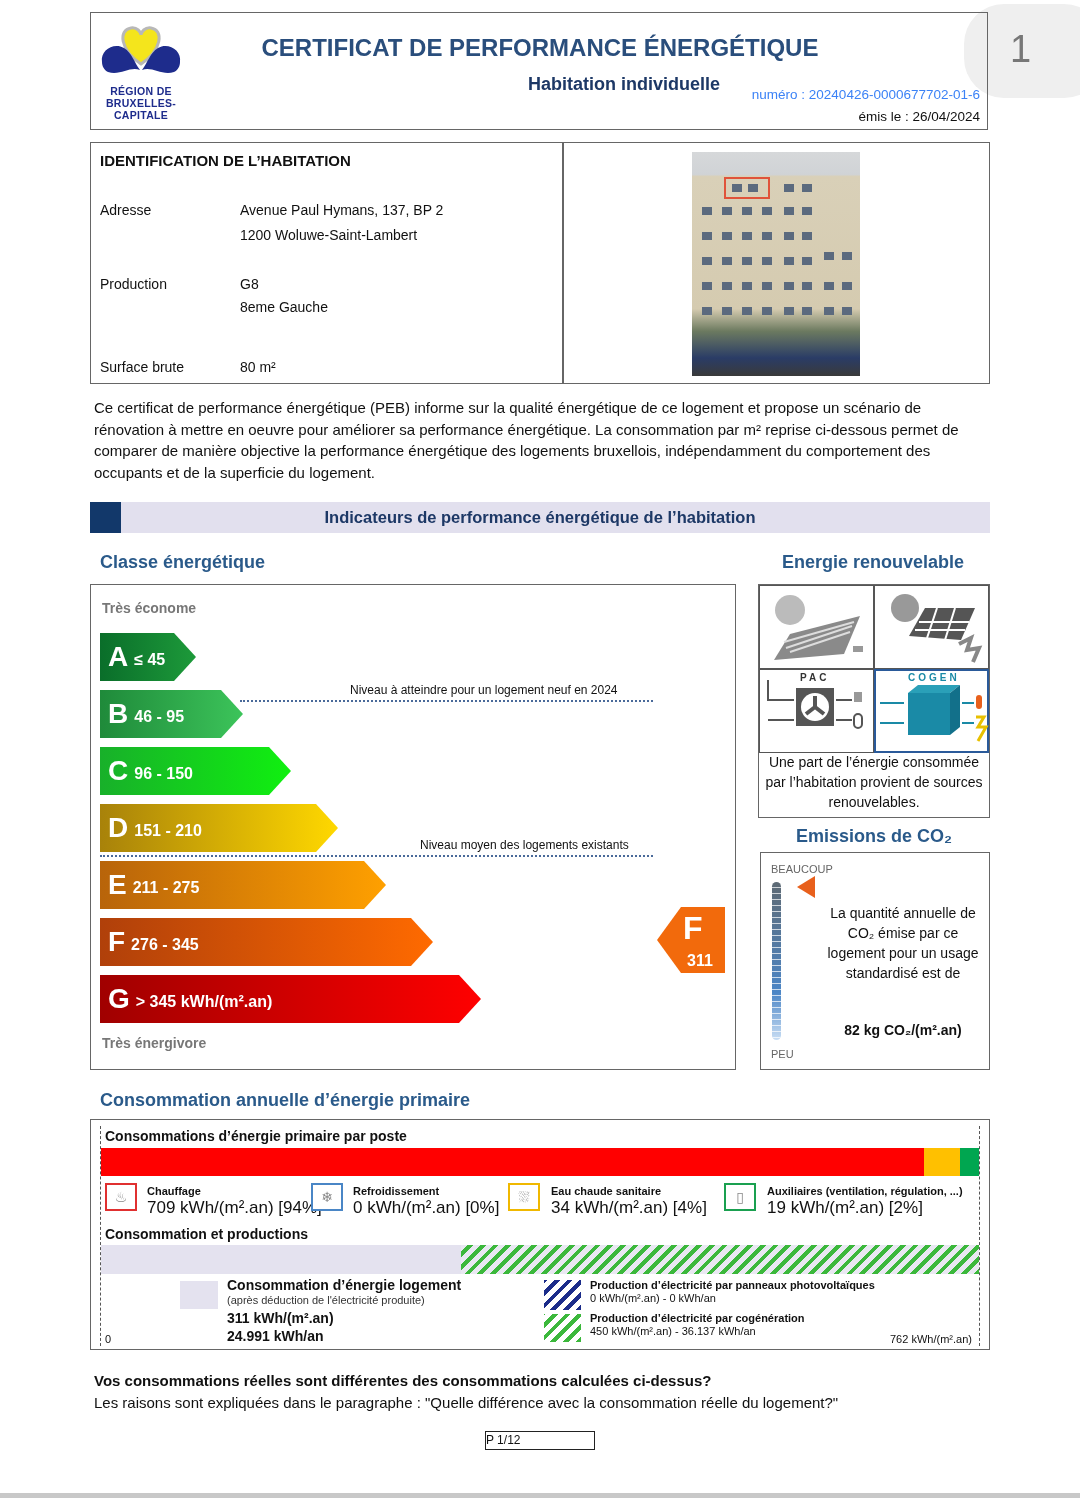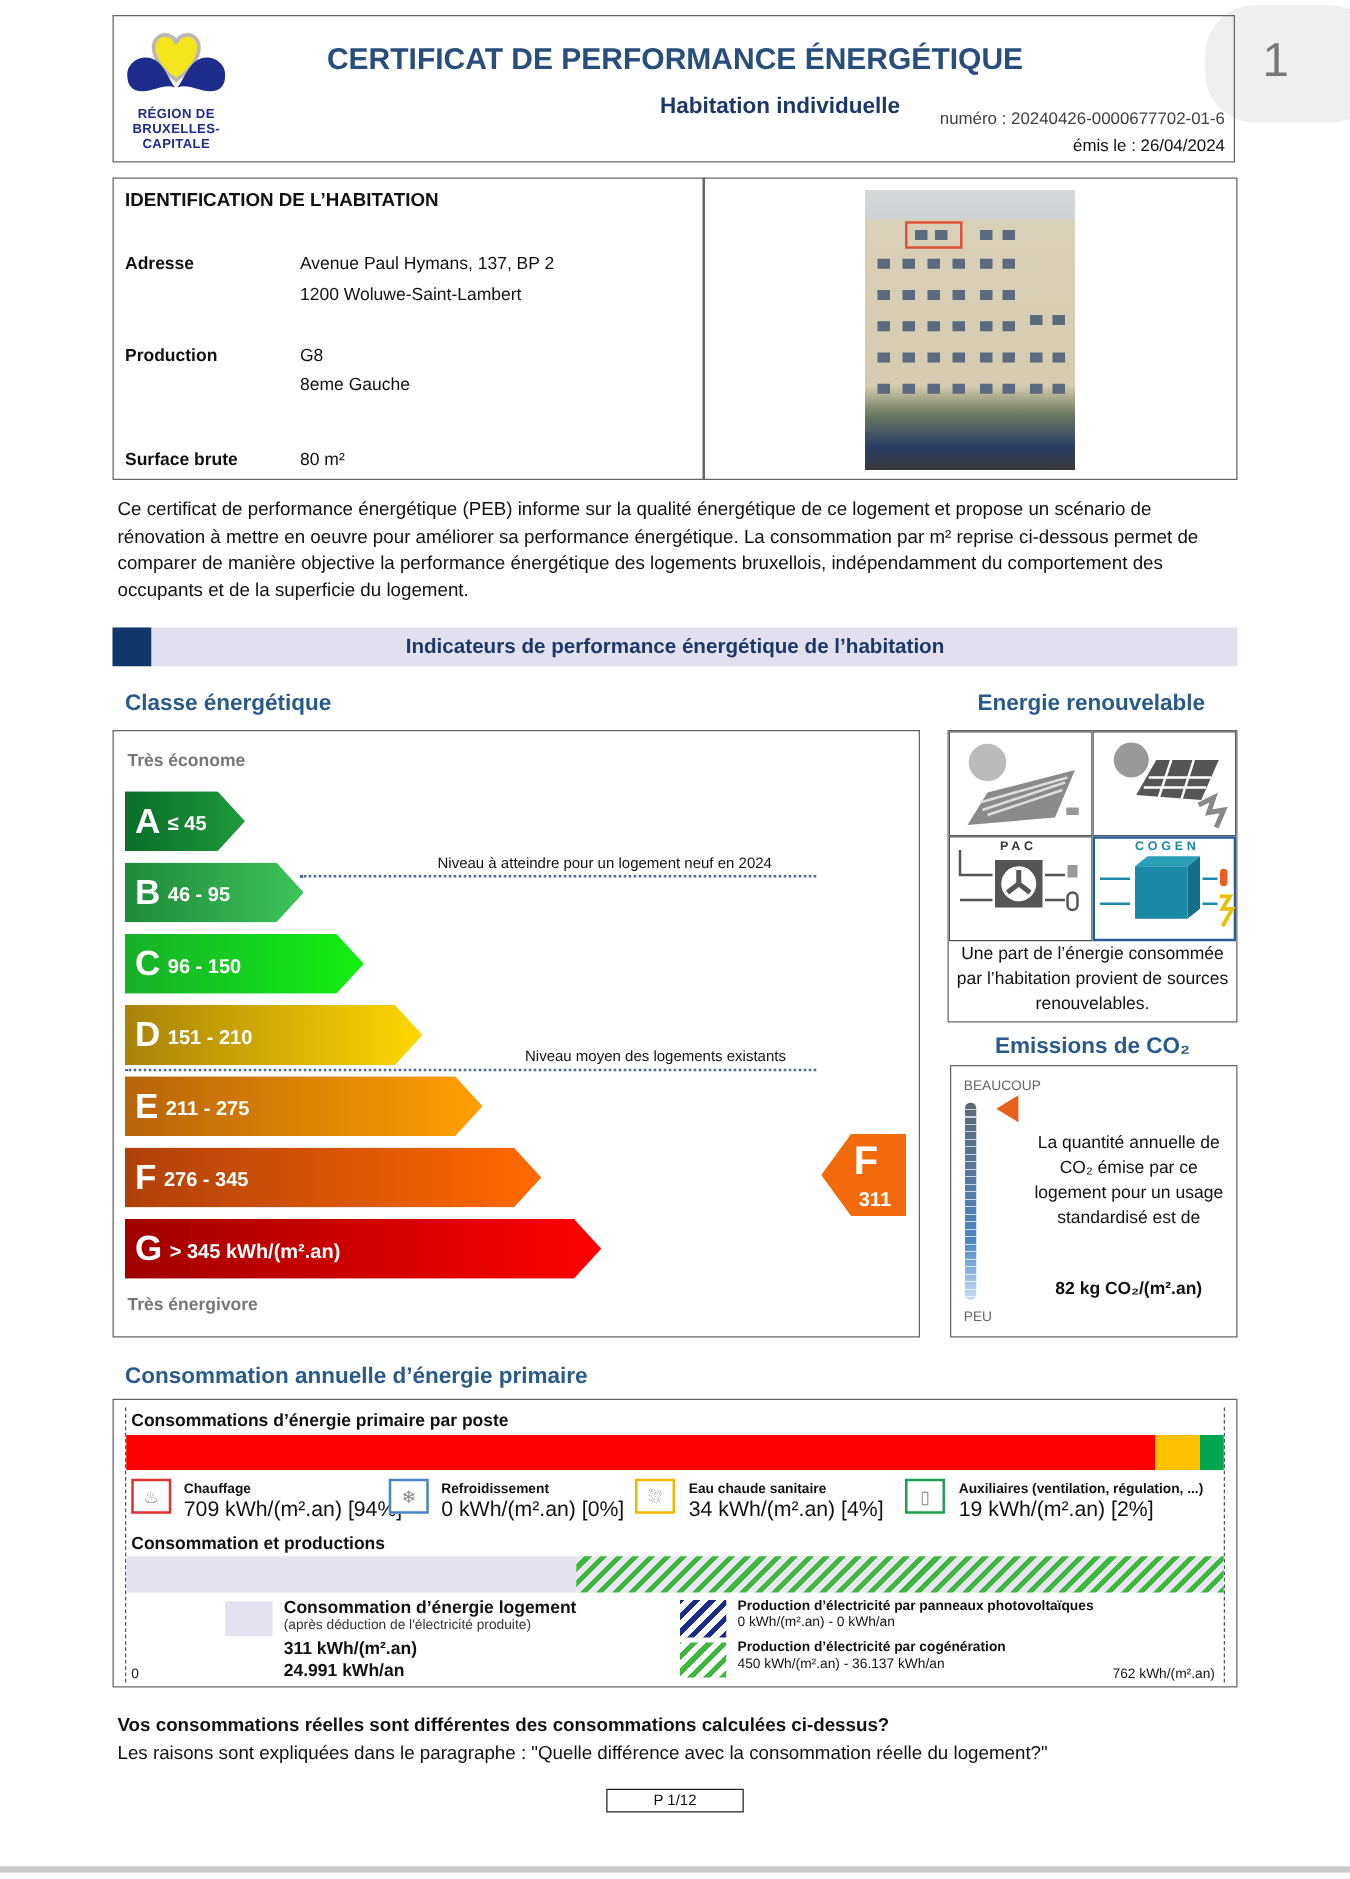--- a/index.html
+++ b/index.html
@@ -2,29 +2,29 @@
 <html><head>
 <meta charset="utf-8">
 <style>
   * { box-sizing: border-box; margin: 0; padding: 0; }
   body { width: 1080px; height: 1503px; background: #ffffff; font-family: "Liberation Sans", sans-serif; color: #111; position: relative; overflow: hidden; }
   .abs { position: absolute; }
   .header-box { left: 90px; top: 12px; width: 898px; height: 118px; border: 1.5px solid #666; }
   .logo-text { left: 104px; top: 85px; width: 74px; text-align: center; font-size: 10.5px; font-weight: bold; color: #1e2c8c; line-height: 12px; letter-spacing: 0.3px; }
   .title { left: 200px; top: 34px; width: 680px; text-align: center; font-size: 24px; font-weight: bold; color: #2a4e7c; }
   .subtitle { left: 360px; top: 74px; width: 360px; text-align: right; font-size: 18px; font-weight: bold; color: #1d3866; }
-  .numero { right: 100px; top: 87px; font-size: 13.5px; color: #404040; text-align: right; }
+  .numero { right: 100px; top: 87px; font-size: 13.5px; color: #3b82f6; text-align: right; }
   .emis { right: 100px; top: 109px; font-size: 13.5px; color: #111; text-align: right; }
   .page-badge { left: 964px; top: 4px; width: 140px; height: 94px; border-radius: 40px; background: #efefef; }
   .page-badge-num { left: 1010px; top: 28px; font-size: 38px; color: #777; }
 
   .ident-box { left: 90px; top: 142px; width: 900px; height: 242px; border: 1.5px solid #666; }
   .ident-divider { left: 562px; top: 142px; width: 1.5px; height: 242px; background: #666; }
   .ident-title { left: 100px; top: 152px; font-size: 15px; font-weight: bold; }
-  .lbl { left: 100px; font-size: 14px; font-weight: bold; }
+  .lbl { left: 100px; font-size: 14px; font-weight: normal; }
   .val { left: 240px; font-size: 14px; }
   .photo { left: 692px; top: 152px; width: 168px; height: 224px; background: linear-gradient(#d6d8da 0%, #d0d3d6 10%, #d9d0b8 11%, #d5cbb0 70%, #6c7a60 80%, #2a3c66 92%, #3a3a3a 100%); overflow: hidden; }
   .photo .win { position: absolute; width: 10px; height: 8px; background: #5b6a7e; }
   .photo .marker { position: absolute; left: 32px; top: 25px; width: 46px; height: 22px; border: 2px solid #e0533a; }
 
   .intro { left: 94px; top: 397px; width: 890px; font-size: 15px; line-height: 21.5px; color: #111; }
 
   .ind-bar { left: 90px; top: 502px; width: 900px; height: 31px; background: #e2e0ee; }
   .ind-bar-square { left: 90px; top: 502px; width: 31px; height: 31px; background: #12386a; }
   .ind-bar-text { left: 90px; top: 508px; width: 900px; text-align: center; font-size: 16.5px; font-weight: bold; color: #1d3866; }
@@ -60,21 +60,21 @@
   .bar-seg { position: absolute; top: 1148px; height: 28px; }
   .leg-icon { position: absolute; width: 32px; height: 28px; border: 2px solid; background: #fff; display: flex; align-items: center; justify-content: center; font-size: 14px; color: #888; }
   .leg-title { position: absolute; font-size: 11px; font-weight: bold; }
   .leg-val { position: absolute; font-size: 17px; }
   .stripes-green { background: repeating-linear-gradient(-45deg, #3cb83c 0 4px, #e9e8f2 4px 9px); }
   .stripes-blue { background: repeating-linear-gradient(-45deg, #1b2c8a 0 4px, #fff 4px 9px); }
   .stripes-green-w { background: repeating-linear-gradient(-45deg, #3cb83c 0 4px, #fff 4px 9px); }
 
   .question { left: 94px; top: 1372px; font-size: 15px; font-weight: bold; }
   .answer { left: 94px; top: 1394px; font-size: 15px; }
-  .page-box { left: 485px; top: 1431px; width: 110px; height: 19px; border: 1.5px solid #222; text-align: center; font-size: 12px; line-height: 16px; }
+  .page-box { left: 485px; top: 1431px; width: 110px; height: 19px; border: 1.5px solid #222; text-align: left; font-size: 12px; line-height: 16px; }
   .bottom-rule { left: 0; top: 1493px; width: 1080px; height: 5px; background: #c8c8c8; }
 </style>
 </head>
 <body>
 
 <div class="abs page-badge"></div>
 <div class="abs page-badge-num">1</div>
 <div class="abs header-box"></div>
 <svg class="abs" style="left:100px;top:22px" width="82" height="60" viewBox="0 0 82 60">
   <path d="M41 42 C20 28 18 8 31 6 C37 5 41 10 41 13 C41 10 45 5 51 6 C64 8 62 28 41 42Z" fill="#f4e51c" stroke="#b8b8b8" stroke-width="3"></path>

